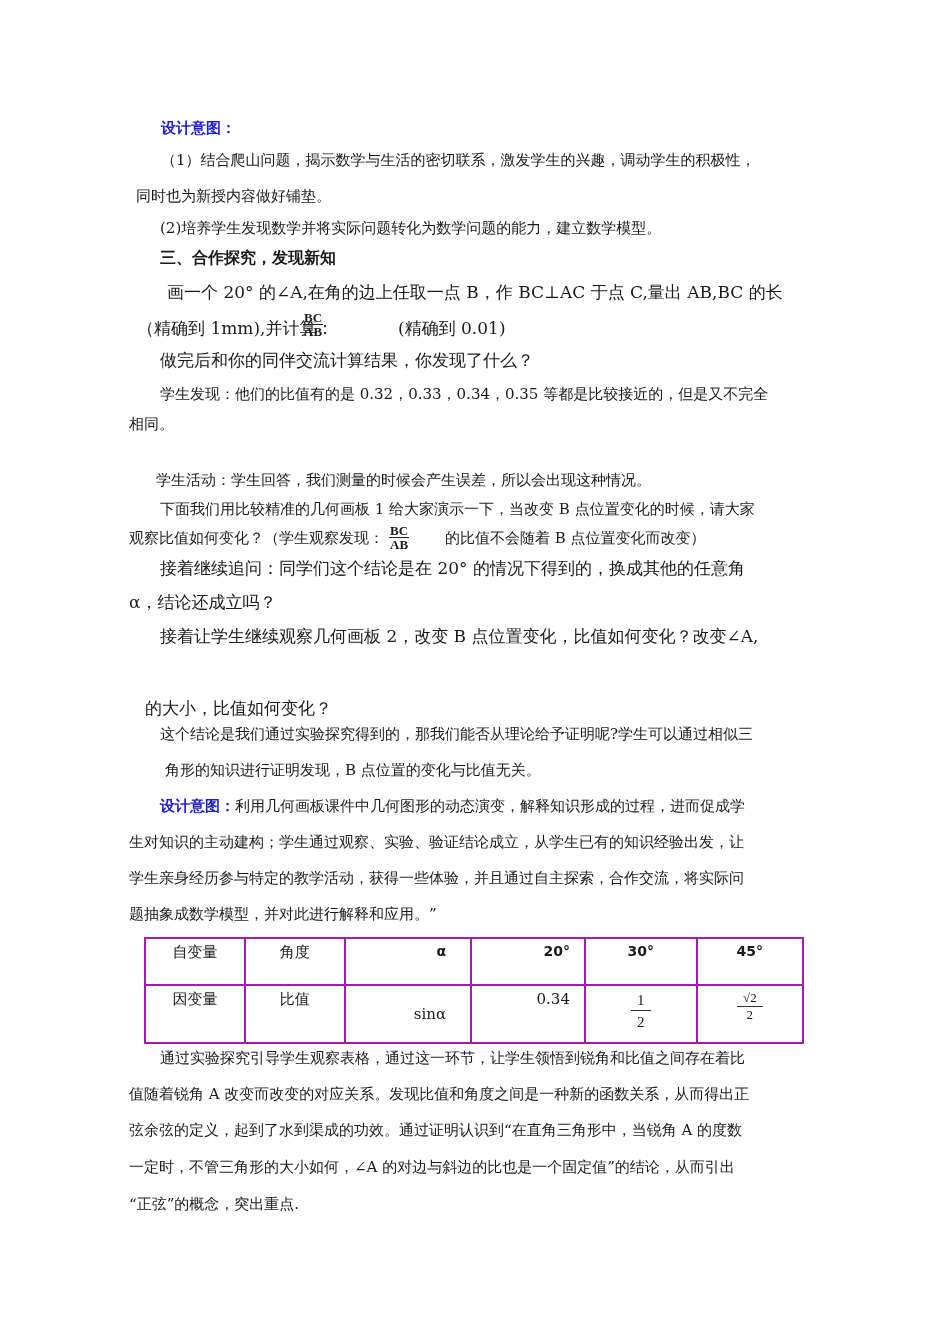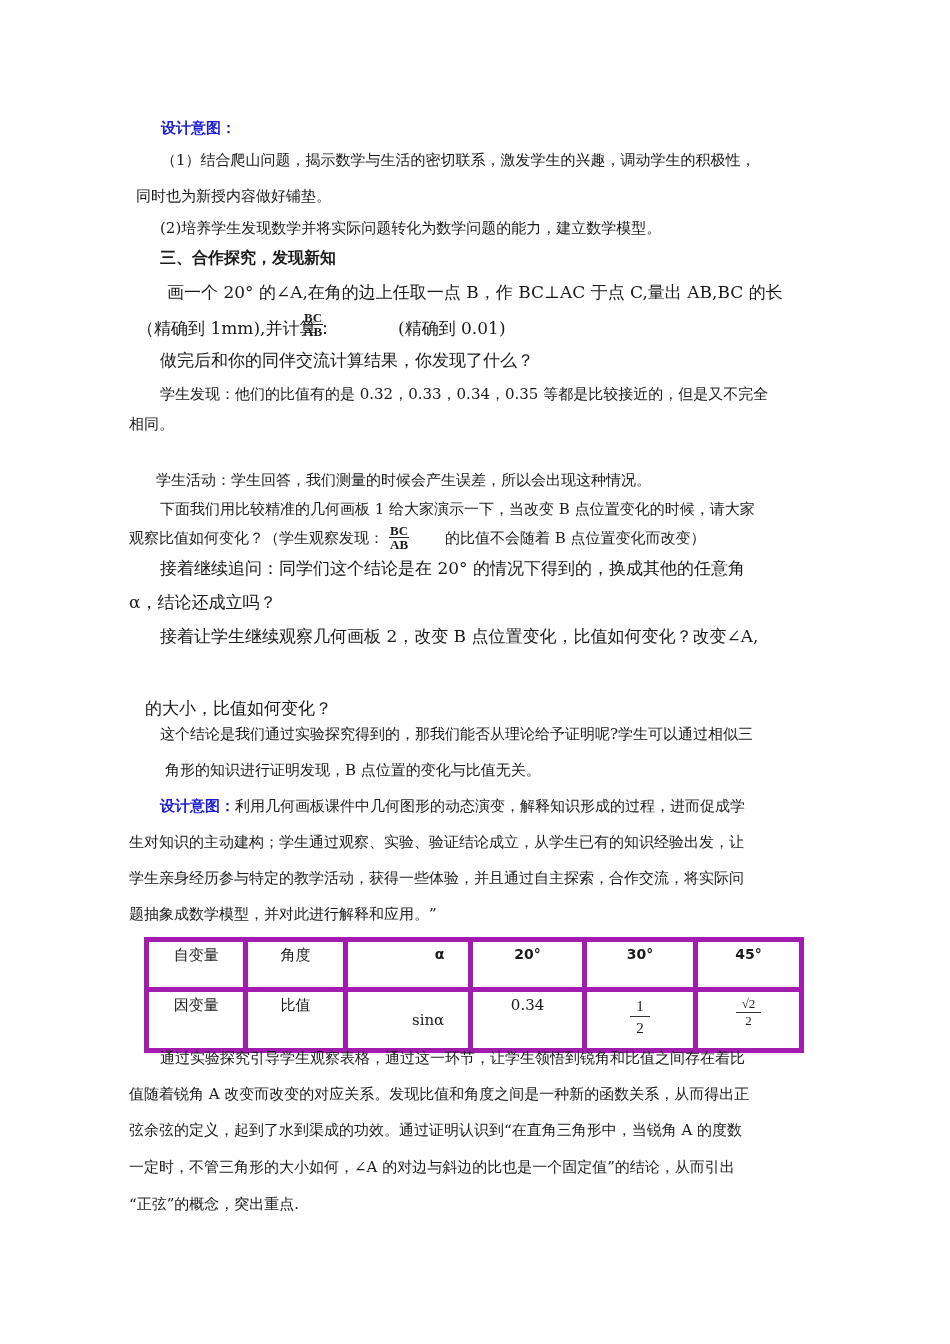--- a/index.html
+++ b/index.html
@@ -7,27 +7,27 @@
          font-family: "DejaVu Serif", "Liberation Serif", serif; color: #1a1a1a; }
   .page { position: absolute; left: 0; top: 0; width: 950px; height: 980px; }
   .ln { position: absolute; white-space: nowrap; font-size: 15px; line-height: 20px; }
   .big { font-size: 17px; }
   .blue { color: #1c1cd6; font-weight: bold; font-family: "DejaVu Sans", "Liberation Sans", sans-serif; }
   .heading { font-weight: bold; font-family: "DejaVu Sans", "Liberation Sans", sans-serif; font-size: 16px; }
   .frac { position: absolute; font-family: "Liberation Serif", serif; font-weight: bold; font-size: 13px; text-align: center; line-height: 13px; }
   .frac .num { display: block; border-bottom: 1px solid #222; padding: 0 1px; }
   .frac .den { display: block; }
   table.data { position: absolute; left: 144px; top: 937px; width: 660px; border-collapse: collapse; font-size: 15px; }
-  table.data td { border: 5px solid #a21caf; vertical-align: top; padding: 4px 14px; }
+  table.data td { border: 2px solid #a21caf; vertical-align: top; padding: 4px 14px; }
   table.data tr.r1 td { height: 37px; }
   table.data tr.r2 td { height: 48px; }
   .c1 { width: 96px; text-align: center; }
   .c2 { width: 96px; text-align: center; }
   .c3 { width: 112px; text-align: right; padding-right: 24px !important; }
-  .c4 { width: 108px; text-align: center; }
+  .c4 { width: 108px; text-align: right; }
   .c5 { width: 108px; text-align: center; }
   .c6 { width: 100px; text-align: center; }
   .sans-b { font-family: "DejaVu Sans", "Liberation Sans", sans-serif; font-weight: bold; font-size: 14px; }
   .mfrac { display: inline-block; text-align: center; font-family: "Liberation Serif", serif; }
   .mfrac .n { display: block; border-bottom: 1px solid #333; padding: 0 6px; line-height: 20px; }
   .mfrac .d { display: block; line-height: 22px; }
 </style>
 </head>
 <body>
 

